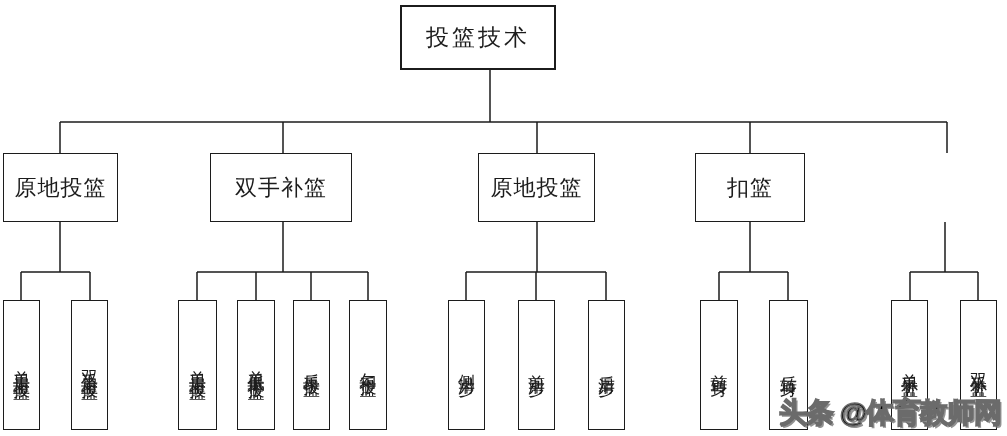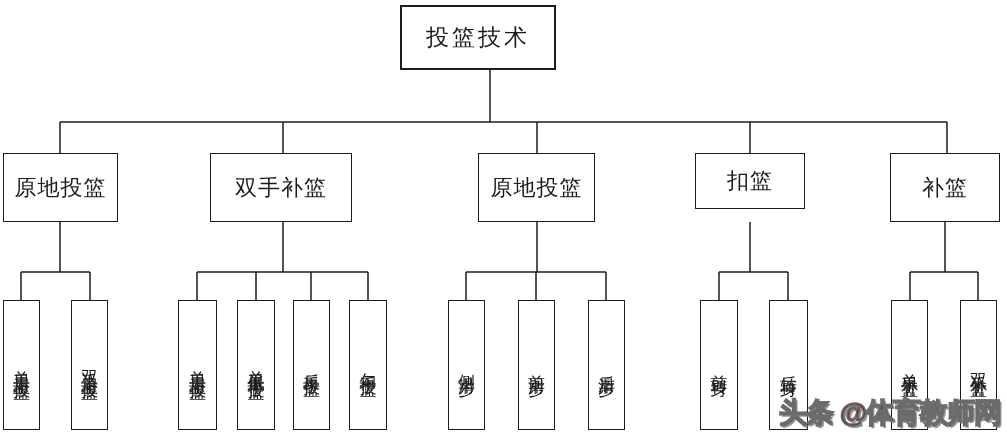--- a/index.html
+++ b/index.html
@@ -35,21 +35,21 @@
     line-height:1;
   }
   .watermark{
     position:absolute;
     left:779px;top:394px;
     z-index:5;
     font-size:28px;
     font-weight:bold;
     letter-spacing:-1px;
     white-space:nowrap;
-    color:#7f1d1d;
+    color:#000000;
     -webkit-text-stroke:1.5px #6b6b6b;
     text-shadow:2px 2px 0 rgba(110,110,110,0.75);
   }
 </style>
 </head>
 <body>
 
 <div class="stage">
 
   <svg class="connectors" width="1007" height="436" viewBox="0 0 1007 436">
@@ -76,22 +76,21 @@
       M945 222 L945 272 M910 272 L978 272
       M910 272 L910 300 M978 272 L978 300
     "></path>
   </svg>
 
   <div class="node root" style="left:400px;top:5px;width:156px;height:65px;">投篮技术</div>
 
   <div class="node branch" style="left:3px;top:153px;width:115px;height:69px;">原地投篮</div>
   <div class="node branch" style="left:210px;top:153px;width:142px;height:69px;">双手补篮</div>
   <div class="node branch" style="left:478px;top:153px;width:117px;height:69px;">原地投篮</div>
-  <div class="node branch" style="left:695px;top:153px;width:110px;height:56px;font-family:Liberation Serif, serif;">扣篮</div>
-  <div class="node branch" style="left:890px;top:153px;width:110px;height:69px;">补篮</div>
+  <div class="node branch" style="left:695px;top:153px;width:110px;height:69px;font-family:Liberation Serif, serif;">扣篮</div>
 
   <div class="node leaf" style="left:3px;top:300px;width:37px;height:130px;">单手肩上投篮</div>
   <div class="node leaf" style="left:71px;top:300px;width:37px;height:130px;">双手肩上投篮</div>
 
   <div class="node leaf" style="left:178px;top:300px;width:39px;height:130px;">单手肩上投篮</div>
   <div class="node leaf" style="left:237px;top:300px;width:38px;height:130px;">单手低手投篮</div>
   <div class="node leaf" style="left:293px;top:300px;width:37px;height:130px;">反手投篮</div>
   <div class="node leaf" style="left:349px;top:300px;width:38px;height:130px;">勾手投篮</div>
 
   <div class="node leaf" style="left:448px;top:300px;width:37px;height:130px;">侧滑步</div>

